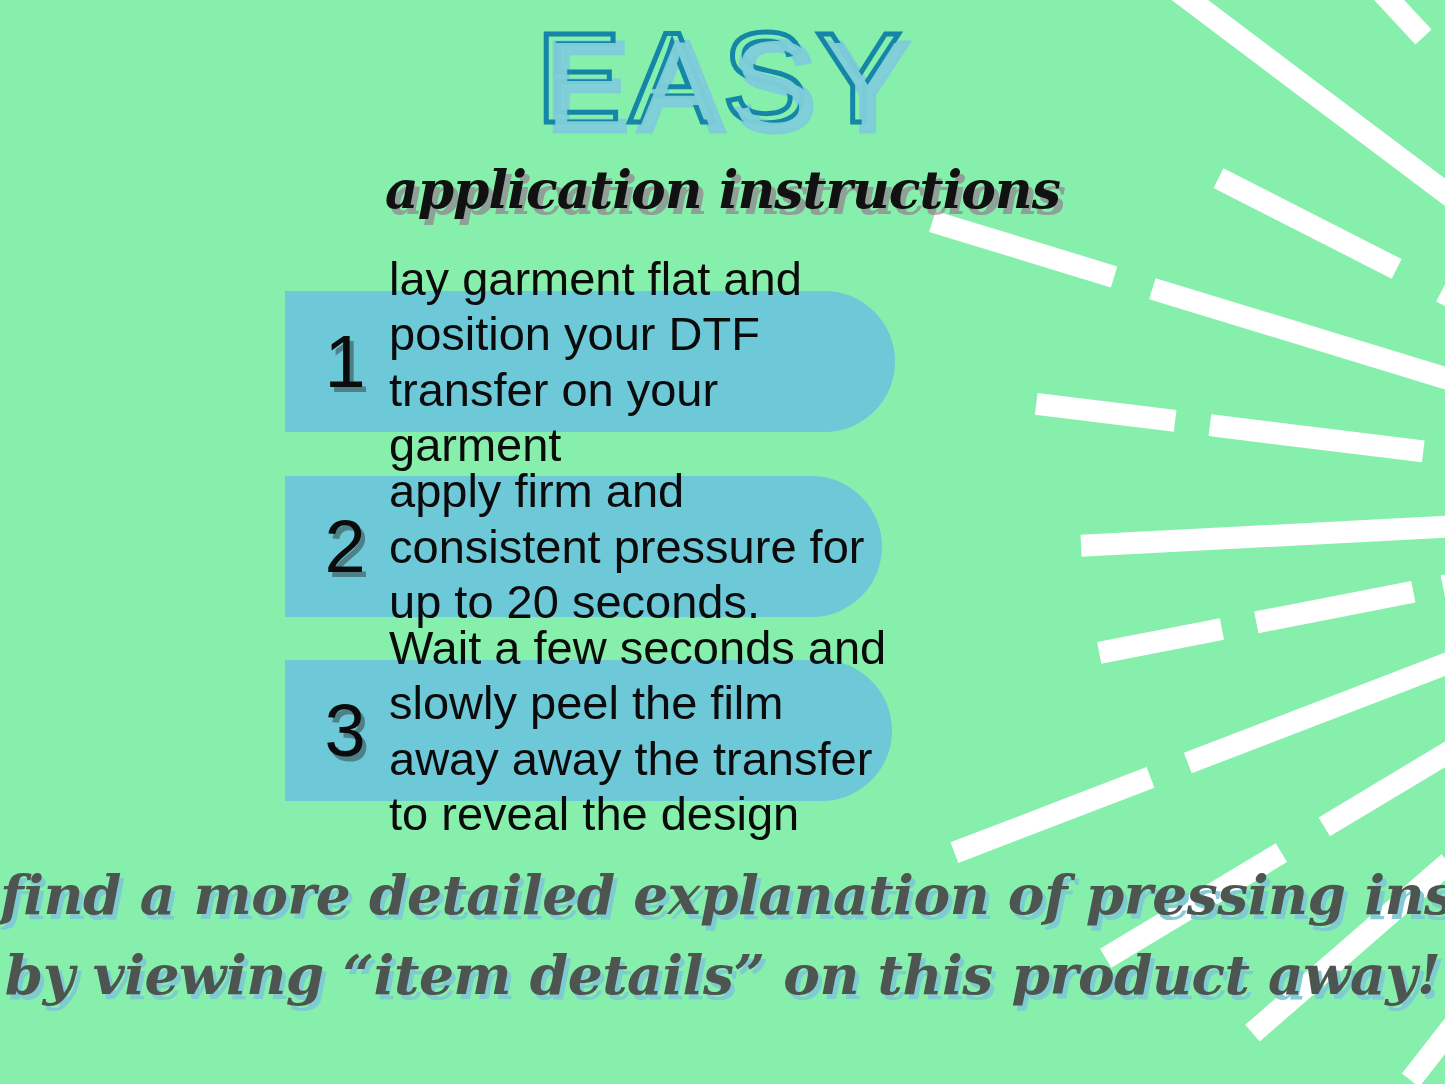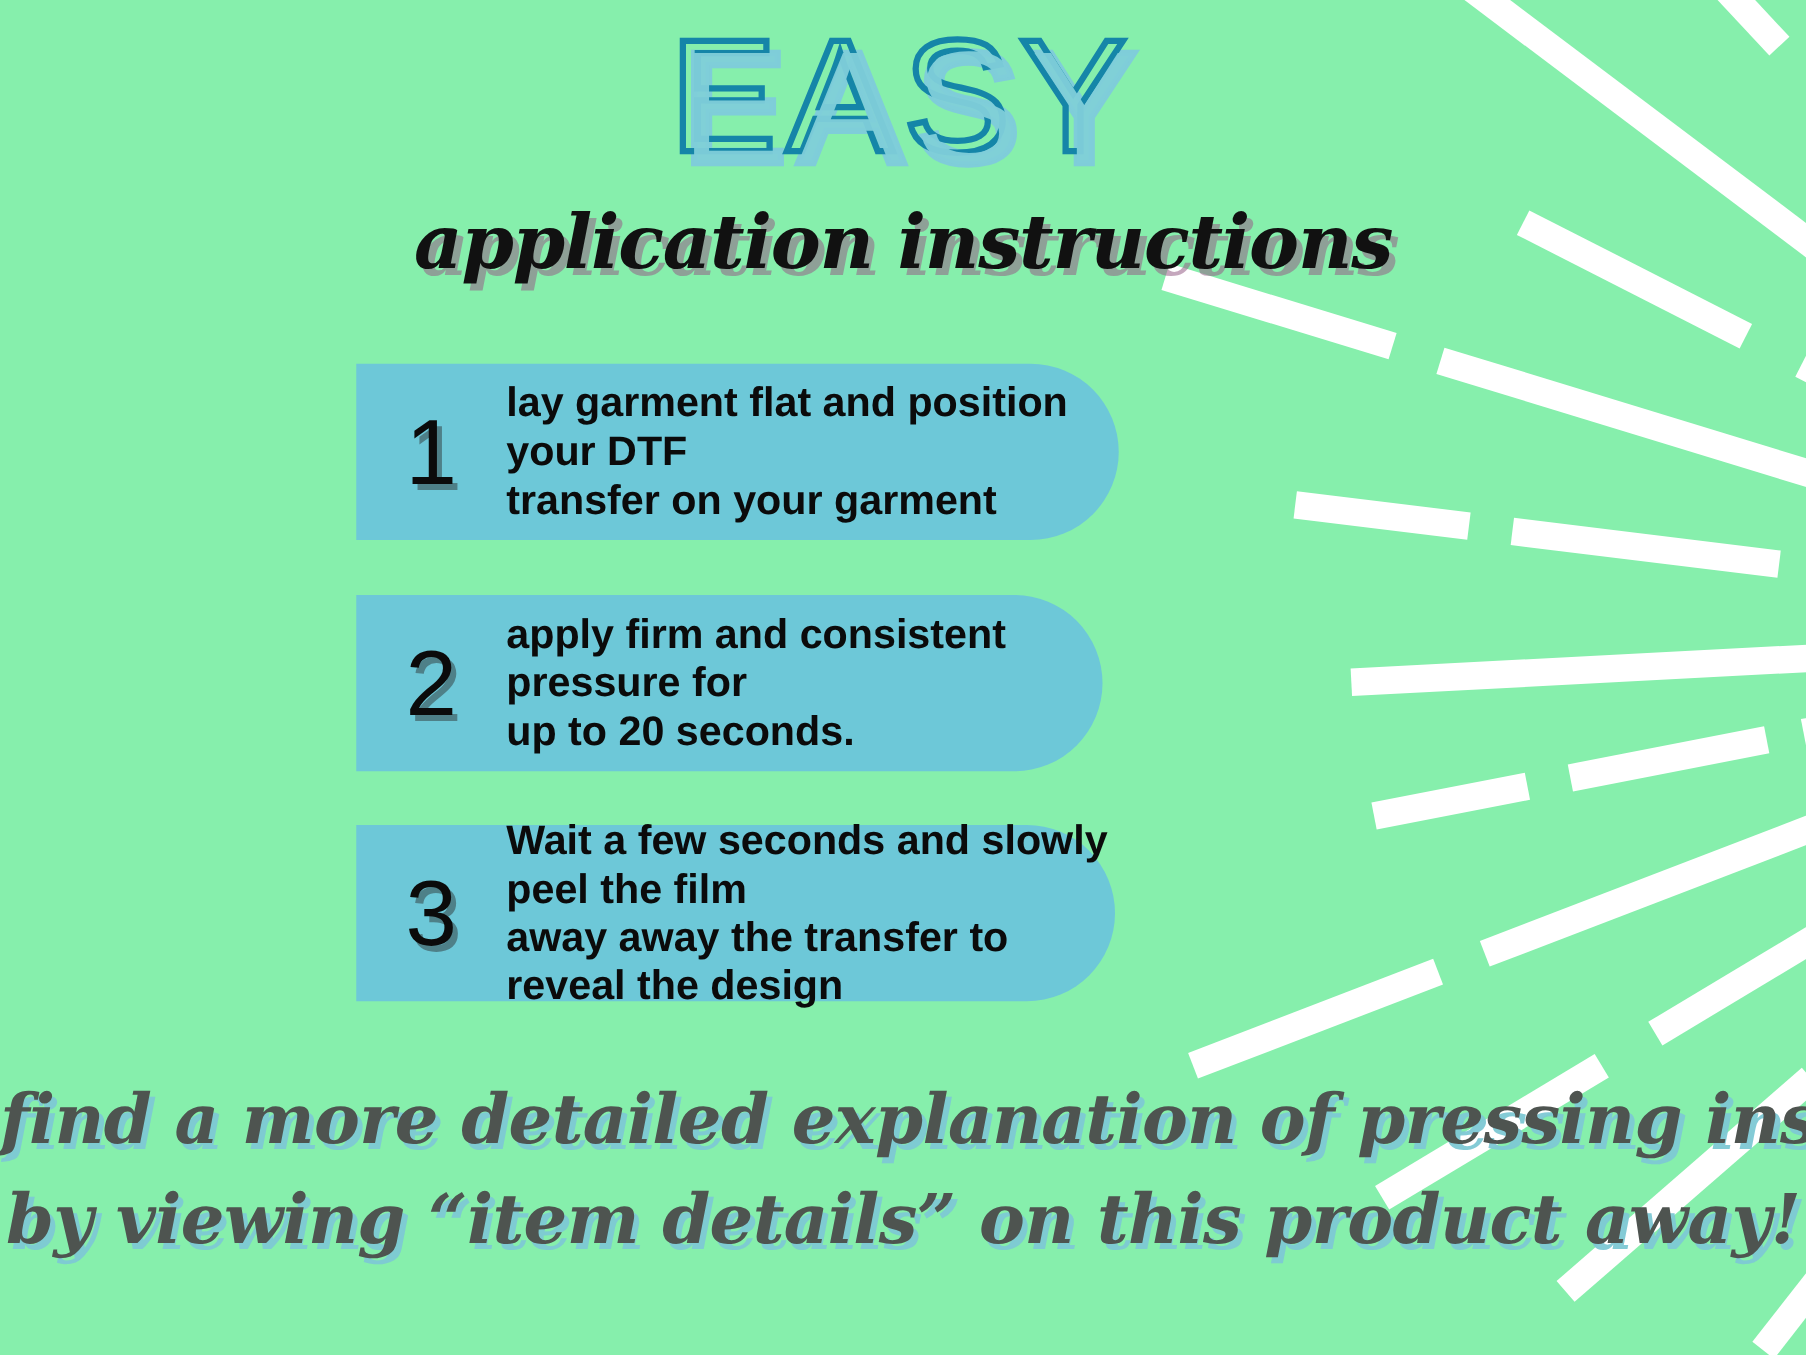--- a/index.html
+++ b/index.html
@@ -60,21 +60,21 @@
 
   
   #script-title {
     position:absolute;
     left:0; top:163px;
     width:1445px;
     text-align:center;
     font-family:"DejaVu Serif", serif;
     font-style:italic;
     font-weight:700;
-    font-size:60px;
+    font-size:52px;
     line-height:1.05;
     color:#111111;
     letter-spacing:-1px;
     text-shadow:5px 6px 0 rgba(150,95,135,0.55);
     white-space:nowrap;
   }
 
   
   .step-pill {
     position:absolute;
@@ -97,26 +97,26 @@
     line-height:1;
     text-shadow:4px 5px 0 rgba(40,40,40,0.45);
     width:72px;
     text-align:center;
     flex:0 0 72px;
     margin-left:24px;
   }
 
   .step-text {
     font-family:"Liberation Sans", sans-serif;
-    font-size:33px;
-    font-weight:700;
+    font-size:47px;
+    font-weight:400;
     color:#0B0B0B;
     line-height:1.18;
     white-space:pre-line;
-    margin-left:24px;
+    margin-left:8px;
   }
 
   
   #footer {
     position:absolute;
     left:0; top:855px;
     width:1445px;
     text-align:center;
     font-family:"DejaVu Serif", serif;
     font-style:italic;

